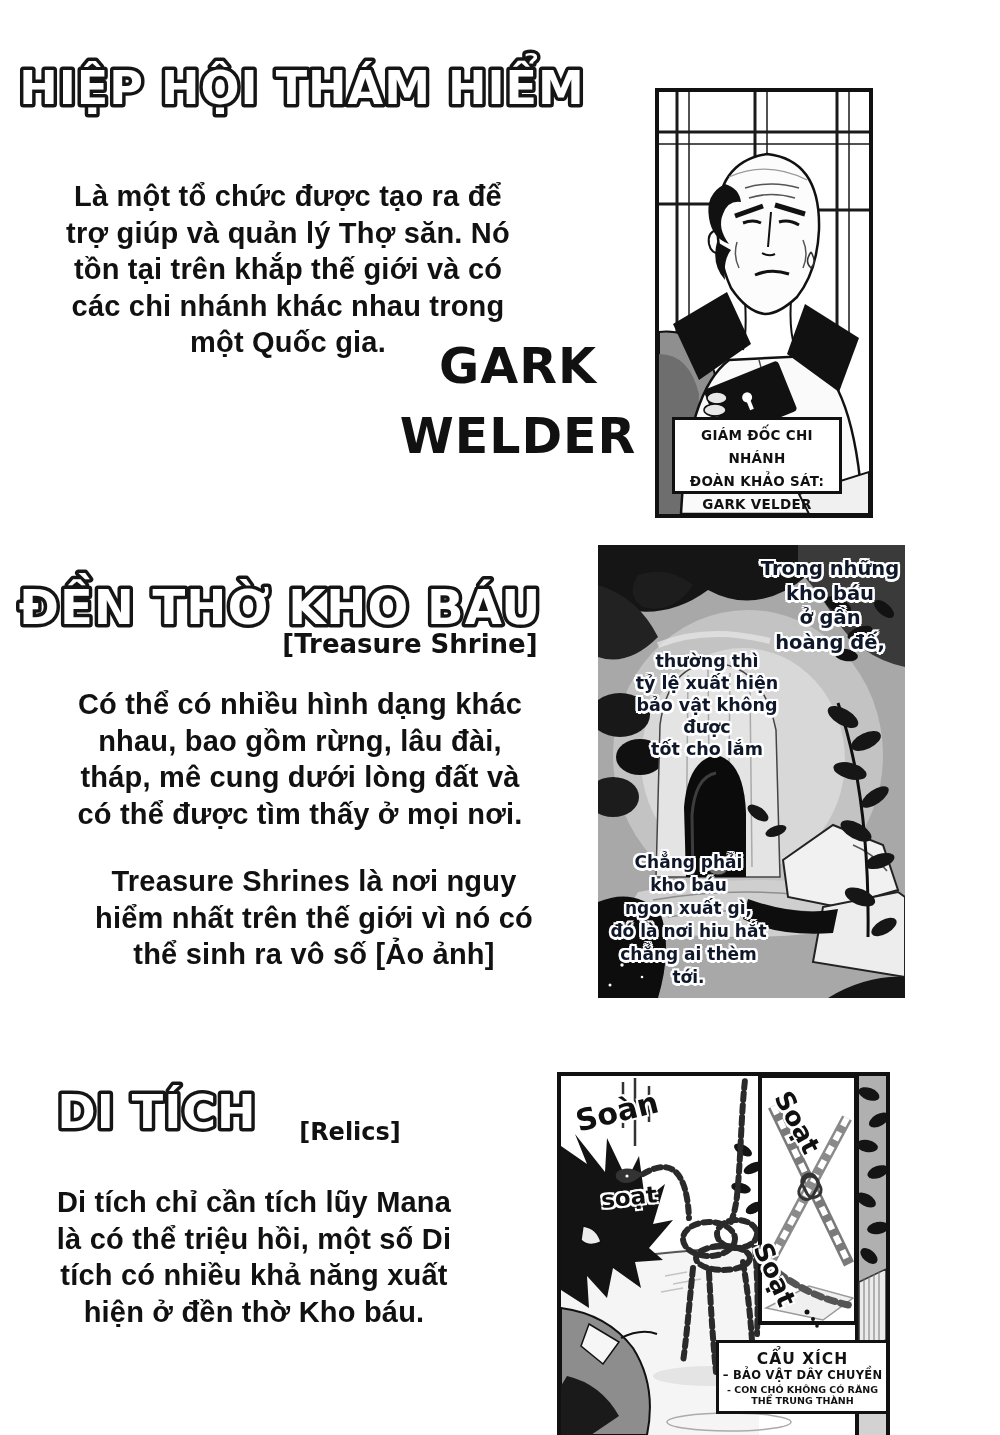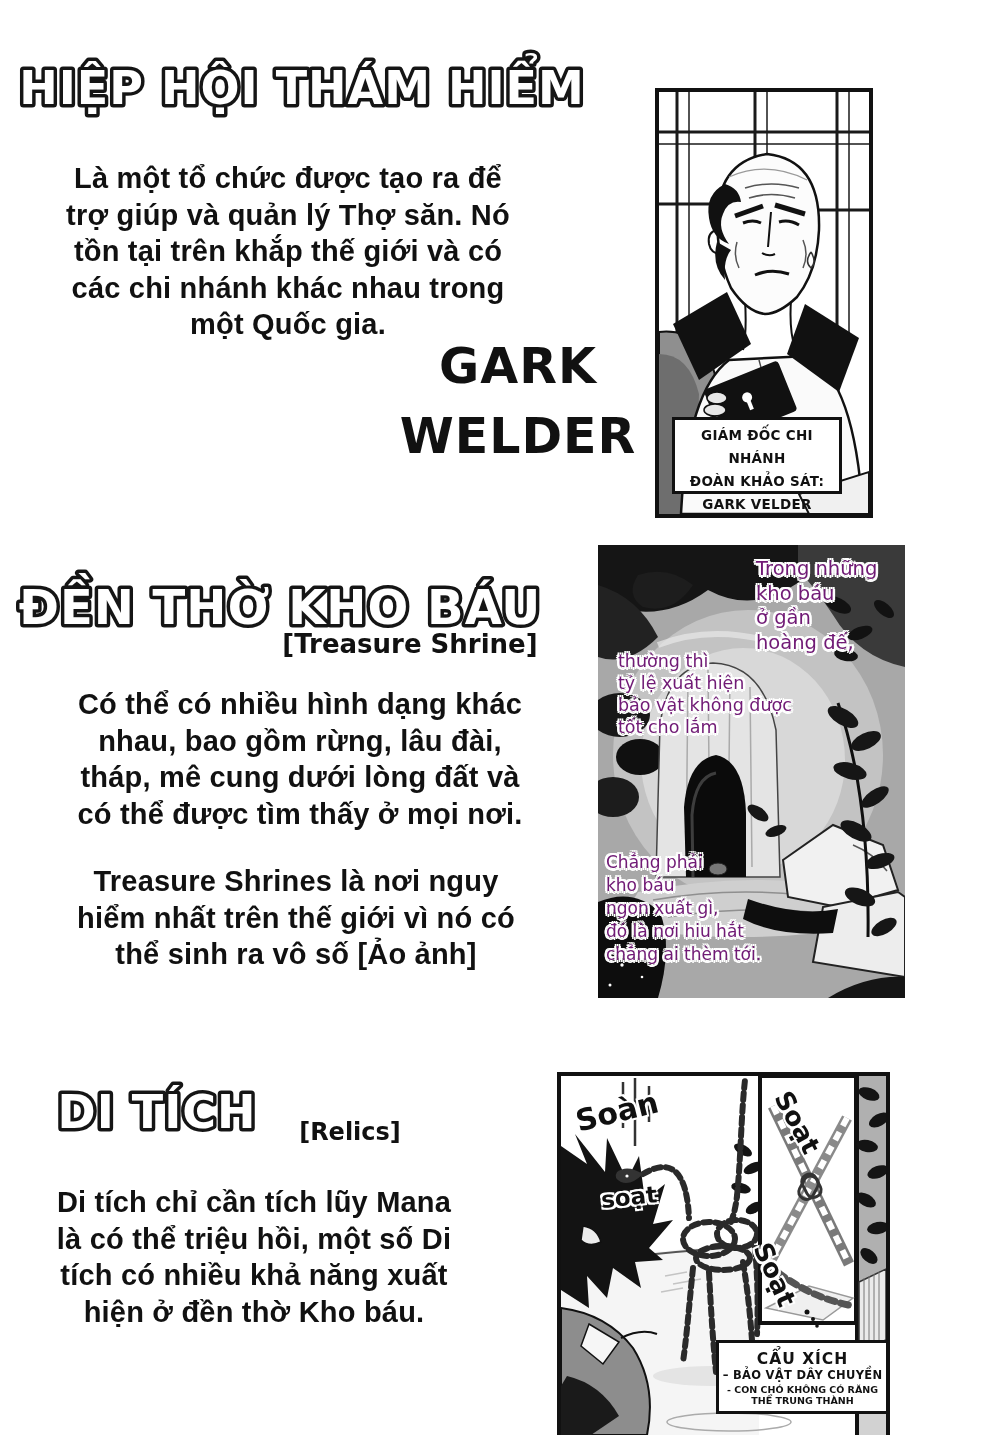--- a/index.html
+++ b/index.html
@@ -36,22 +36,22 @@
   .panel svg { position:absolute; left:0; top:0; }
 
   .caption-box {
     position:absolute; background:#fff; border:3px solid #111;
     text-align:center; font-family:"DejaVu Sans", sans-serif; font-weight:bold;
     z-index:6; box-sizing:border-box;
   }
   .cap1 { font-size:13.5px; line-height:23px; padding-top:4px; letter-spacing:0.3px; }
 
   .panel-speech {
-    position:absolute; font-family:"DejaVu Sans", sans-serif; font-weight:normal;
-    color:#701a75; z-index:4;
+    position:absolute; font-family:"DejaVu Sans", sans-serif; font-weight:bold;
+    text-align:center; color:#0f172a; z-index:4;
     text-shadow:-2px -2px 0 #fff, 2px -2px 0 #fff, -2px 2px 0 #fff, 2px 2px 0 #fff,
                  0 -2.5px 0 #fff, 0 2.5px 0 #fff, -2.5px 0 0 #fff, 2.5px 0 0 #fff;
   }
   .sfx {
     position:absolute; font-family:"DejaVu Sans", sans-serif; font-weight:bold;
     color:#101010; z-index:5;
     text-shadow:-2px -2px 0 #fff, 2px -2px 0 #fff, -2px 2px 0 #fff, 2px 2px 0 #fff;
   }
   .cap3-title { font-size:15.5px; letter-spacing:1px; margin-top:7px; }
   .cap3-l1 { font-size:11.5px; margin-top:0; letter-spacing:0.3px; }
@@ -60,21 +60,21 @@
 </style>
 </head>
 <body>
 
 <div class="page">
 
   <svg class="title-svg" style="left:10px; top:30px;" width="584" height="96">
     <text x="292" y="74" text-anchor="middle" class="bubble" style="font-size:46px">HIỆP HỘI THÁM HIỂM</text>
   </svg>
 
-  <div class="abs body-text pre" style="left:38px; top:160px; width:500px;">Là một tổ chức được tạo ra để
+  <div class="abs body-text pre" style="left:38px; top:178px; width:500px;">Là một tổ chức được tạo ra để
 trợ giúp và quản lý Thợ săn. Nó
 tồn tại trên khắp thế giới và có
 các chi nhánh khác nhau trong
 một Quốc gia.</div>
 
   <div class="abs big-name pre" style="left:398px; top:332px; width:240px;">GARK
 WELDER</div>
 
   <div class="panel" style="left:655px; top:88px; width:218px; height:430px; border:4px solid #111;">
     <svg width="210" height="422" viewBox="0 0 210 422">
@@ -137,21 +137,21 @@
 
   <svg class="title-svg" style="left:18px; top:548px;" width="524" height="98">
     <text x="262" y="76" text-anchor="middle" class="bubble" style="font-size:48px">ĐỀN THỜ KHO BÁU</text>
   </svg>
   <div class="abs subtitle" style="left:260px; top:629px; width:300px;">[Treasure Shrine]</div>
 
   <div class="abs body-text pre" style="left:30px; top:686px; width:540px;">Có thể có nhiều hình dạng khác
 nhau, bao gồm rừng, lâu đài,
 tháp, mê cung dưới lòng đất và
 có thể được tìm thấy ở mọi nơi.</div>
-  <div class="abs body-text pre" style="left:26px; top:863px; width:540px;">Treasure Shrines là nơi nguy
+  <div class="abs body-text pre" style="left:44px; top:863px; width:540px;">Treasure Shrines là nơi nguy
 hiểm nhất trên thế giới vì nó có
 thể sinh ra vô số [Ảo ảnh]</div>
 
   <div class="panel" style="left:598px; top:545px; width:307px; height:453px; background:#a8a8a8;">
     <svg width="307" height="453" viewBox="0 0 307 453">
       <rect width="307" height="453" fill="#a8a8a8"></rect>
       <ellipse cx="150" cy="210" rx="135" ry="145" fill="#c3c3c3"></ellipse>
       <ellipse cx="145" cy="215" rx="102" ry="112" fill="#d8d8d8"></ellipse>
 
       <path d="M0,0 H307 V38 Q250,62 210,30 Q160,72 110,45 Q60,82 0,56 Z" fill="#151515"></path>

